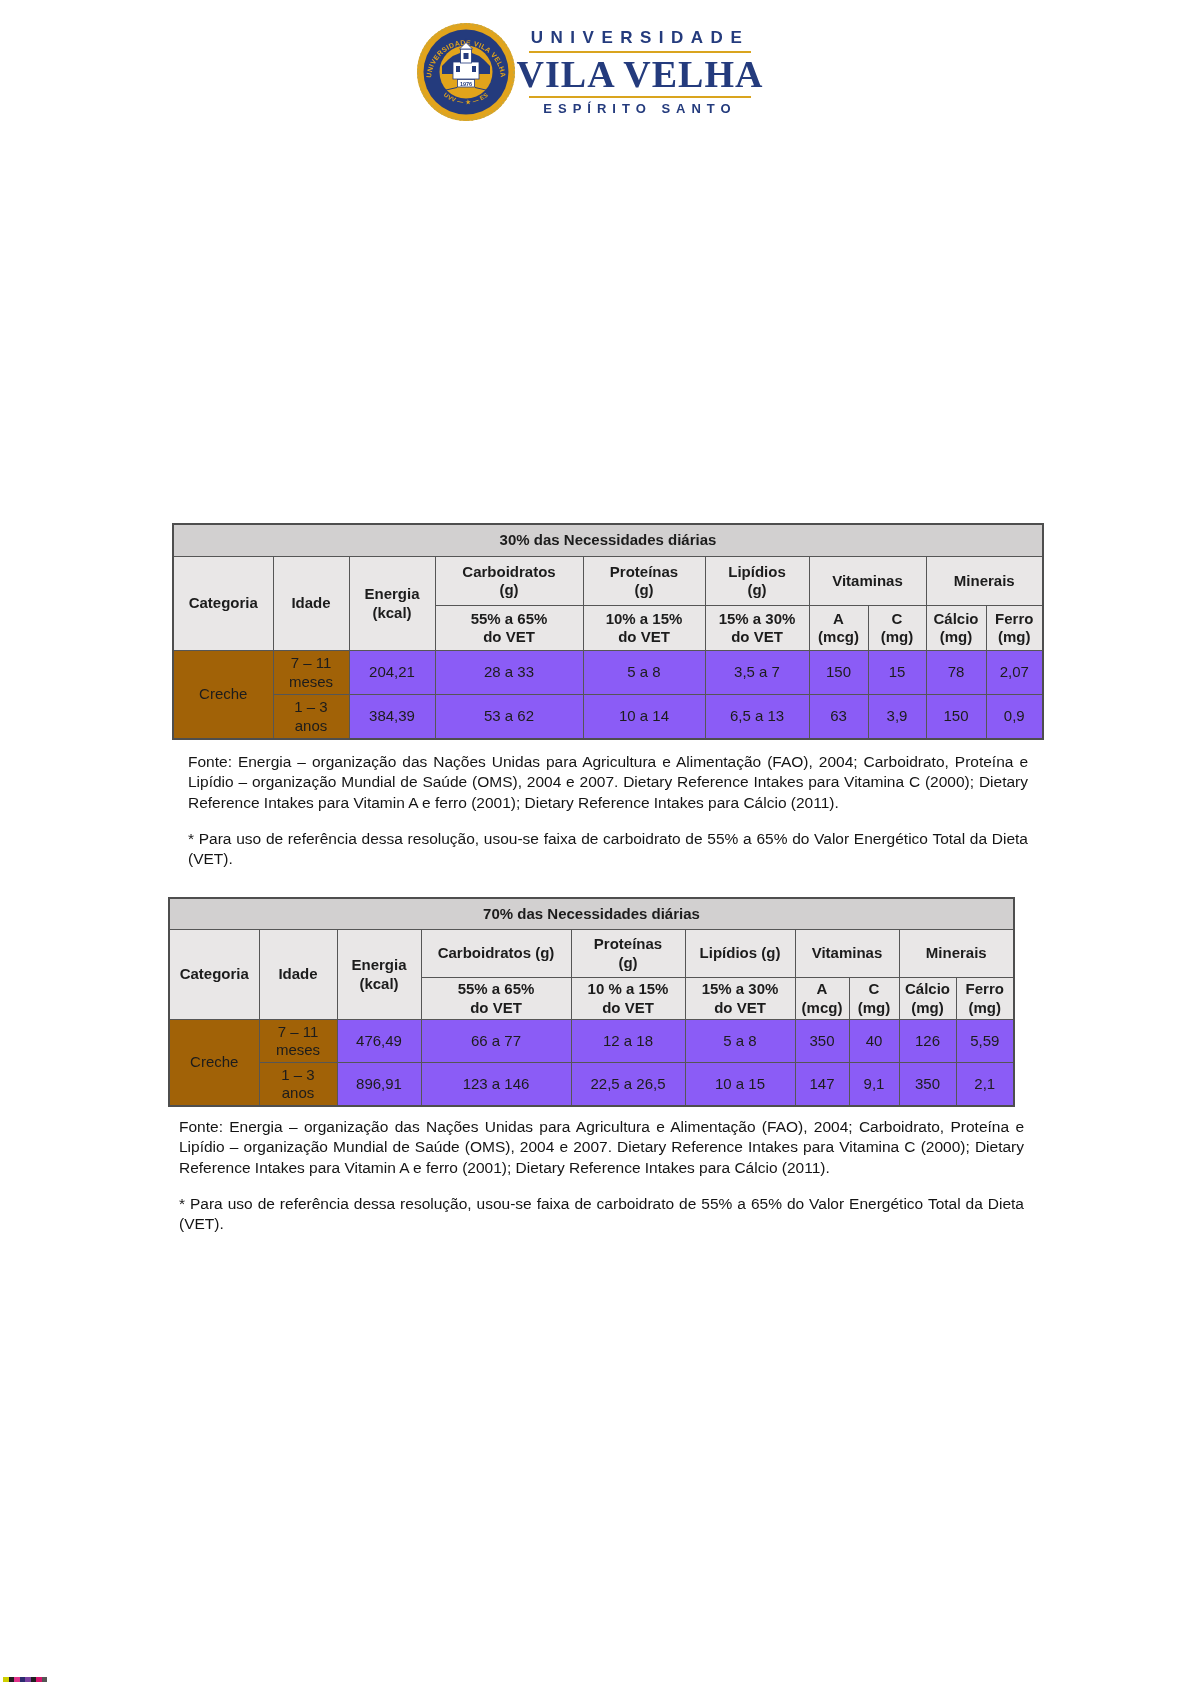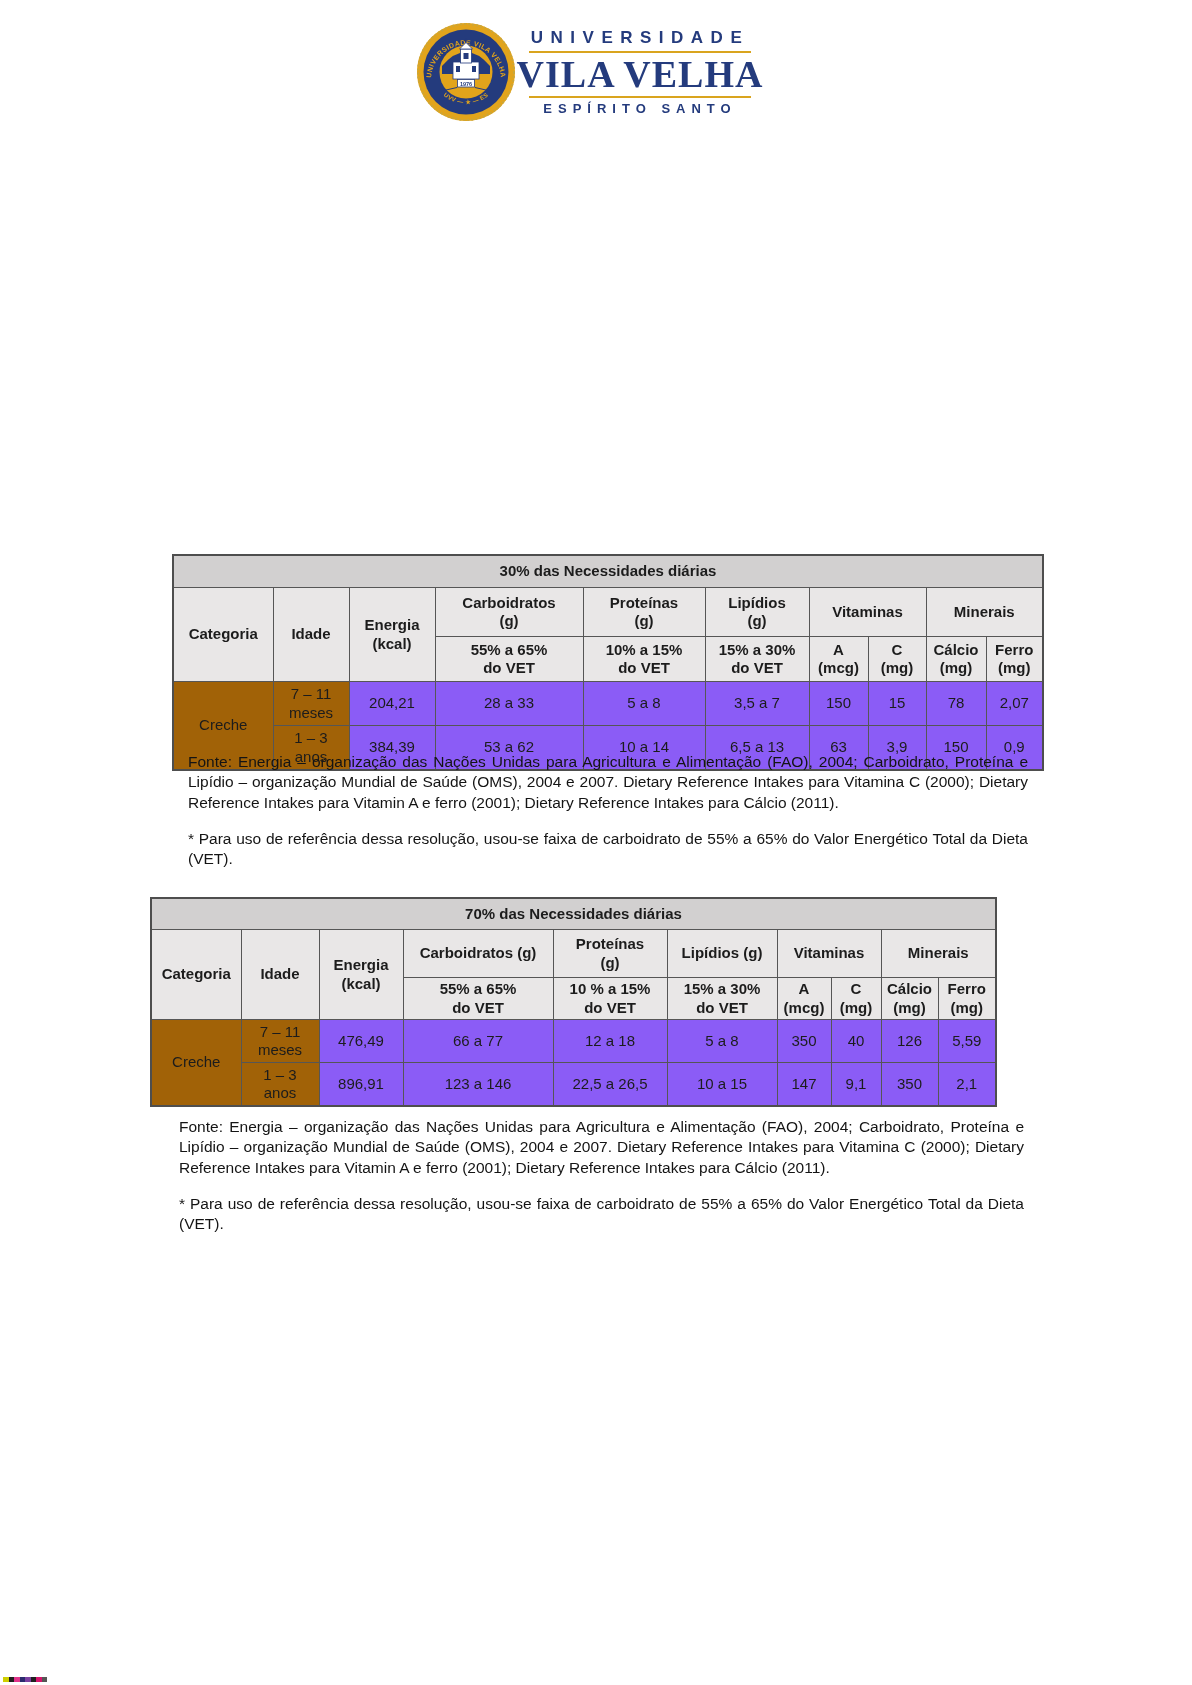--- a/index.html
+++ b/index.html
@@ -74,21 +74,21 @@
   </svg>
   <div class="wordmark">
     <div class="wm-line1">UNIVERSIDADE</div>
     <div class="wm-rule"></div>
     <div class="wm-line2">VILA VELHA</div>
     <div class="wm-rule2"></div>
     <div class="wm-line3">ESPÍRITO SANTO</div>
   </div>
 </div>
 
-<div class="tblwrap" style="left:172px;top:554px;">
+<div class="tblwrap" style="left:172px;top:523px;">
   <table class="tbl t1">
     <colgroup>
       <col style="width:100px">
         <col style="width:76px">
         <col style="width:86px">
       <col style="width:148px">
         <col style="width:122px">
         <col style="width:104px">
       <col style="width:59px">
         <col style="width:58px">
@@ -156,21 +156,21 @@
     </tr>
   </tbody>
     </table>
 </div>
 
 <div class="footnote" style="left:172px;top:736px;width:872px;">
   <div>Fonte: Energia – organização das Nações Unidas para Agricultura e Alimentação (FAO), 2004; Carboidrato, Proteína e Lipídio – organização Mundial de Saúde (OMS), 2004 e 2007. Dietary Reference Intakes para Vitamina C (2000); Dietary Reference Intakes para Vitamin A e ferro (2001); Dietary Reference Intakes para Cálcio (2011).</div>
   <div>* Para uso de referência dessa resolução, usou-se faixa de carboidrato de 55% a 65% do Valor Energético Total da Dieta (VET).</div>
 </div>
 
-<div class="tblwrap" style="left:150px;top:897px;">
+<div class="tblwrap" style="left:168px;top:897px;">
   <table class="tbl t2">
     <colgroup>
       <col style="width:90px">
         <col style="width:78px">
         <col style="width:84px">
       <col style="width:150px">
         <col style="width:114px">
         <col style="width:110px">
       <col style="width:54px">
         <col style="width:50px">

